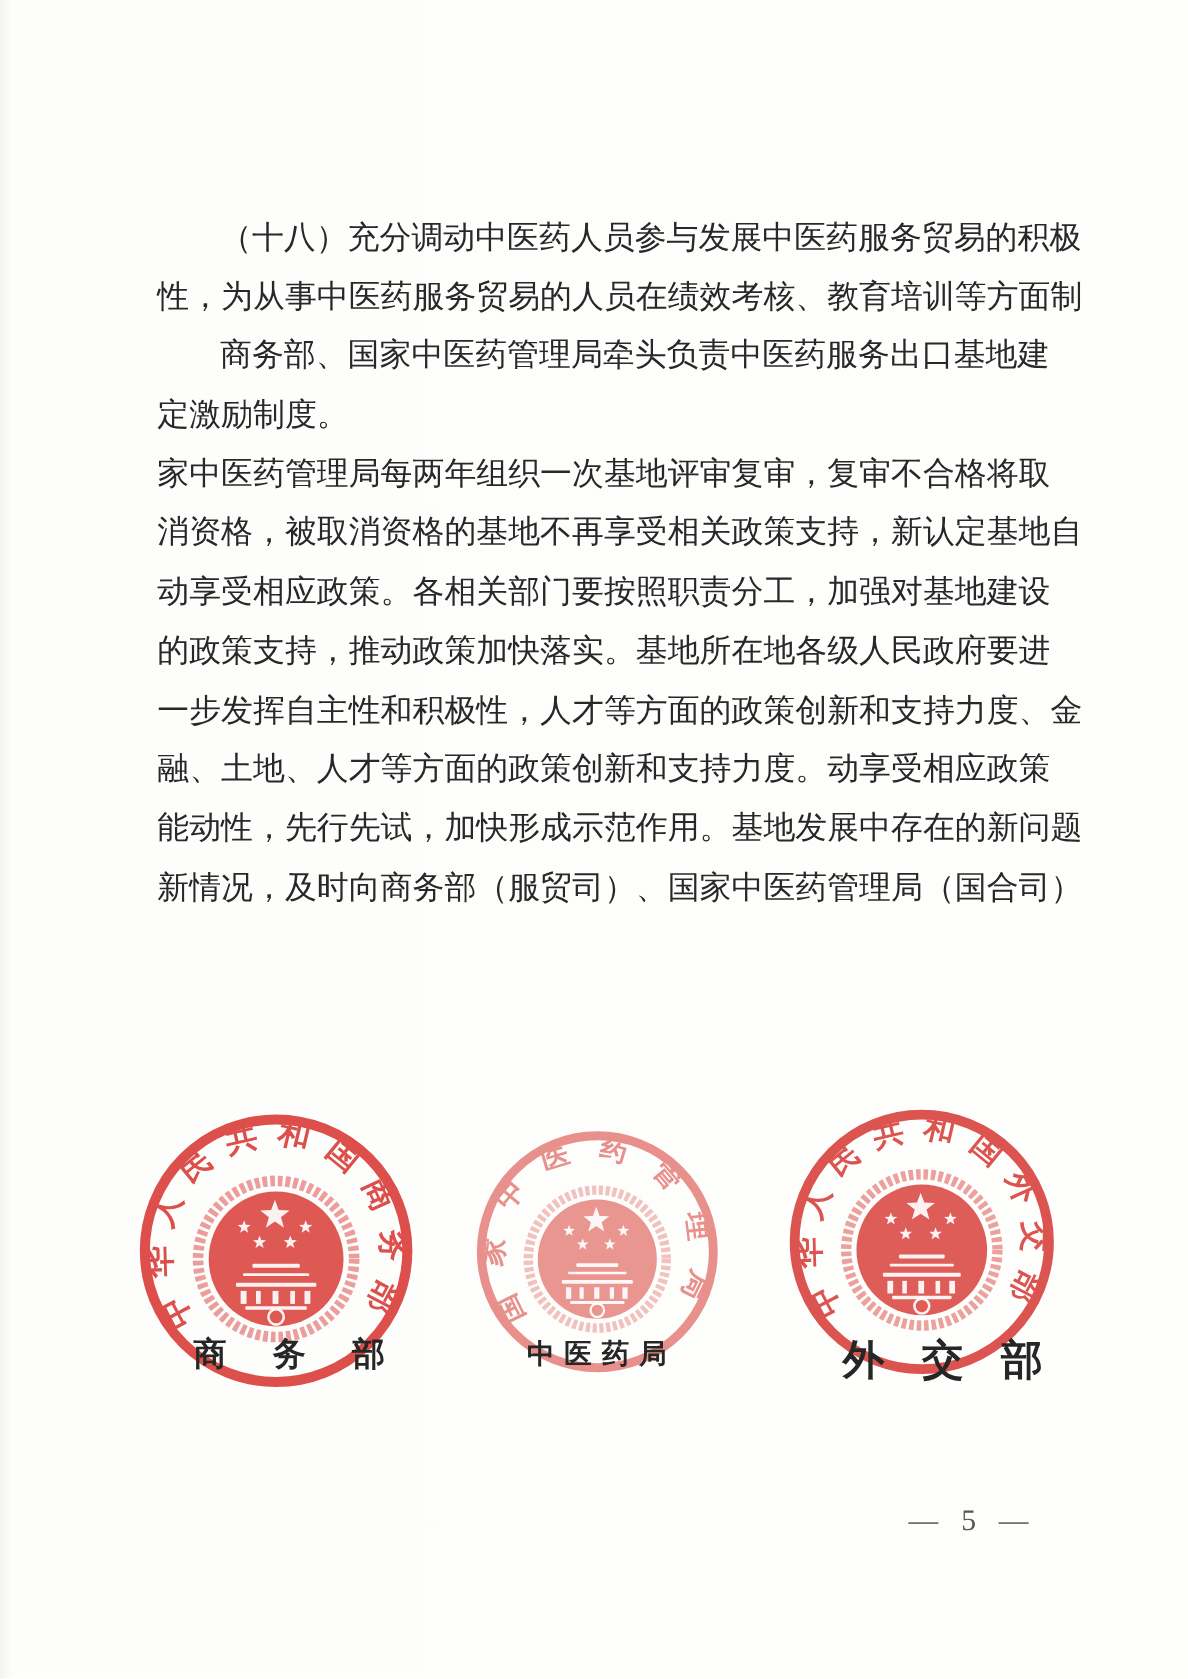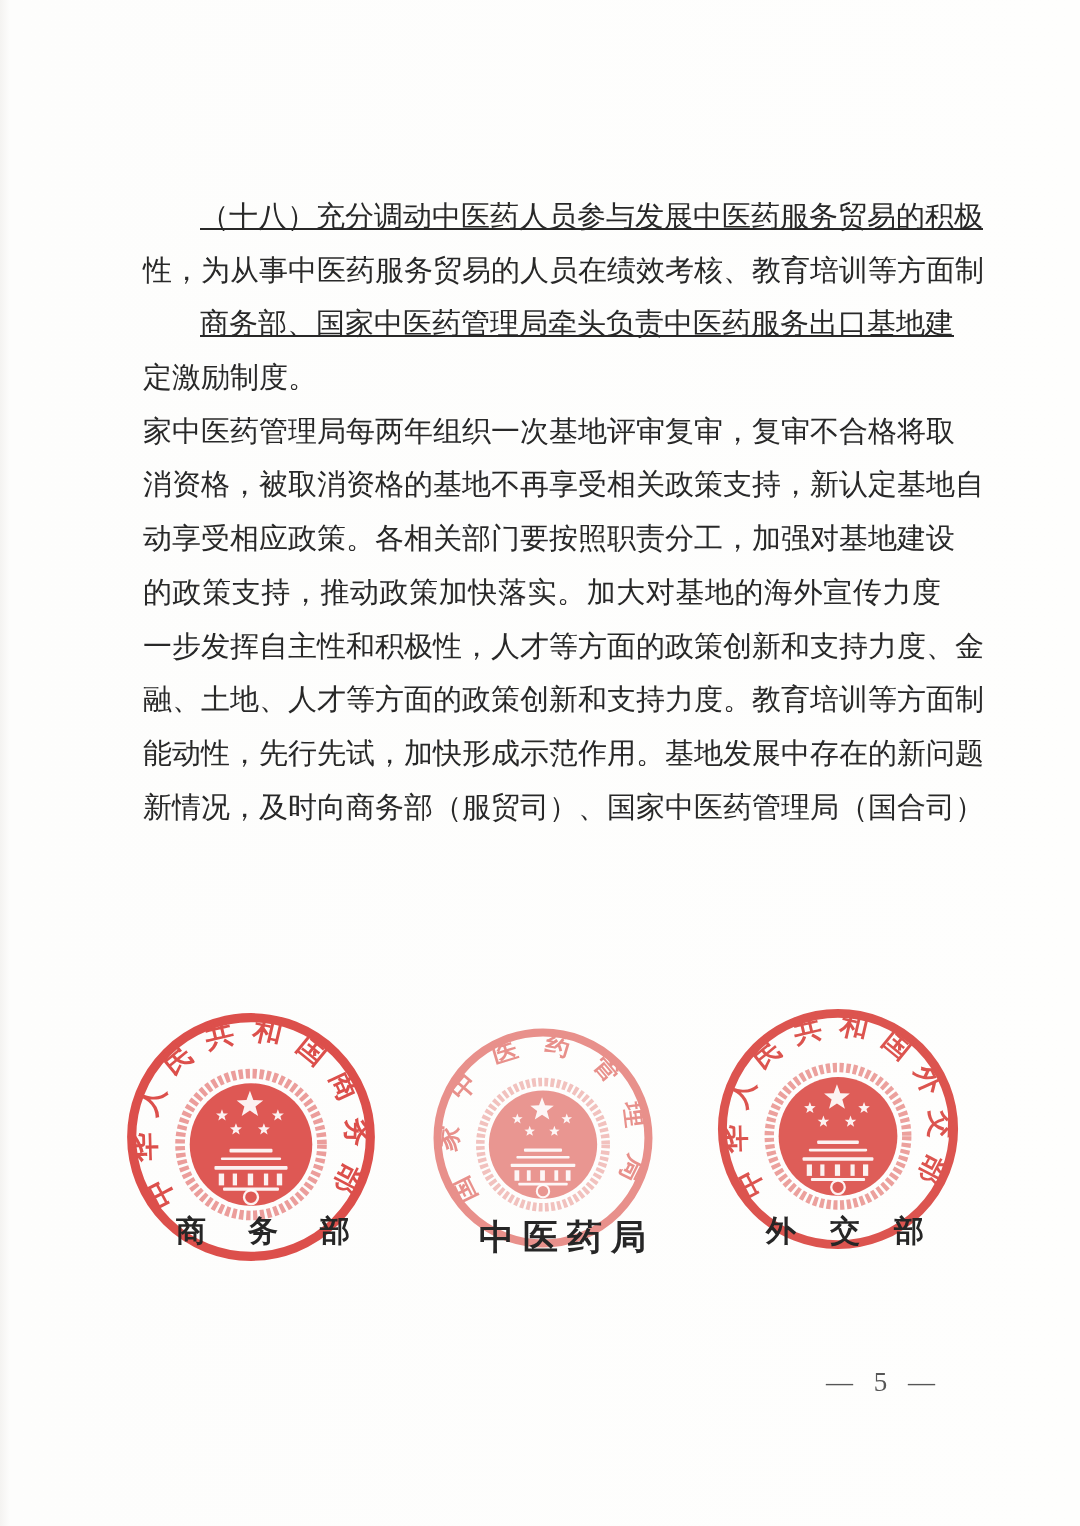--- a/index.html
+++ b/index.html
@@ -13,21 +13,21 @@
   }
   .text-block {
     position:absolute; left:143px; top:190px; width:798px;
   }
   .line {
     height:53.7px; line-height:53.7px;
     font-size:29px; color:#282828; font-weight:500;
     text-align:justify; text-align-last:justify;
     white-space:nowrap;
   }
-  .line.indent { text-indent:57px;text-decoration:underline; }
+  .line.indent { text-indent:57px; }
   .line.end { text-align-last:left; white-space:normal; }
 
   
   .seal { position:absolute; }
   .seal-1 { left:122px; top:1008px; width:258px; height:258px; --c:#dc4f4b; }
   .seal-2 { left:429px; top:1024px; width:228px; height:228px; --c:#e8908b; }
   .seal-3 { left:713px; top:1004px; width:250px; height:250px; --c:#dc544f; }
 
   .seal .ring { fill:none; stroke:var(--c); stroke-width:8.5; }
   .seal .arc  { fill:var(--c); font-size:27px; font-weight:600;
@@ -42,45 +42,45 @@
   .seal .white  { fill:#ffffff; opacity:.92; }
   .seal .gear   { fill:none; stroke:#ffffff; stroke-width:2.2; opacity:.92; }
 
   
   .sig {
     position:absolute; color:#262626; font-weight:600;
     font-family:"Liberation Serif","DejaVu Serif",serif;
     white-space:nowrap; z-index:5;
   }
   .sig-1 { left:176px; top:1211px; font-size:30px; letter-spacing:42px;text-align:right; }
-  .sig-2 { left:479px; top:1214px; font-size:35px; letter-spacing:9px;text-align:center; }
-  .sig-3 { left:766px; top:1211px; font-size:30px; letter-spacing:34px; }
+  .sig-2 { left:479px; top:1214px; font-size:25px; letter-spacing:9px;text-align:center; }
+  .sig-3 { left:766px; top:1211px; font-size:38px; letter-spacing:34px; }
 
   .page-num {
     position:absolute; left:818px; top:1364px; width:132px;
     text-align:center; font-size:27px; line-height:36px;
     color:#565656; letter-spacing:7px;
   }
 </style>
 </head>
 <body>
 
 <div class="page">
 
   <div class="text-block">
     <div class="line indent">（十八）充分调动中医药人员参与发展中医药服务贸易的积极</div>
     <div class="line">性，为从事中医药服务贸易的人员在绩效考核、教育培训等方面制</div>
     <div class="line indent">商务部、国家中医药管理局牵头负责中医药服务出口基地建</div>
     <div class="line end">定激励制度。</div>
     <div class="line">家中医药管理局每两年组织一次基地评审复审，复审不合格将取</div>
     <div class="line">消资格，被取消资格的基地不再享受相关政策支持，新认定基地自</div>
     <div class="line">动享受相应政策。各相关部门要按照职责分工，加强对基地建设</div>
-    <div class="line">的政策支持，推动政策加快落实。加大对基地的海外宣传力度</div>
+    <div class="line">的政策支持，推动政策加快落实。基地所在地各级人民政府要进</div>
     <div class="line">一步发挥自主性和积极性，人才等方面的政策创新和支持力度、金</div>
-    <div class="line">融、土地、人才等方面的政策创新和支持力度。教育培训等方面制</div>
+    <div class="line">融、土地、人才等方面的政策创新和支持力度。动享受相应政策</div>
     <div class="line">能动性，先行先试，加快形成示范作用。基地发展中存在的新问题</div>
     <div class="line">新情况，及时向商务部（服贸司）、国家中医药管理局（国合司）</div>
   </div>
 
   <svg class="seal seal-1" viewBox="0 0 240 240" style="--c: #dc4f4b;">
     <defs>
         <path id="arcA" d="M 51.1,177.9 A 90,90 0 1 1 188.9,177.9" fill="none"></path>
       </defs>
     <circle class="ring" cx="120" cy="120" r="111"></circle>
     <text class="arc" text-anchor="middle">

